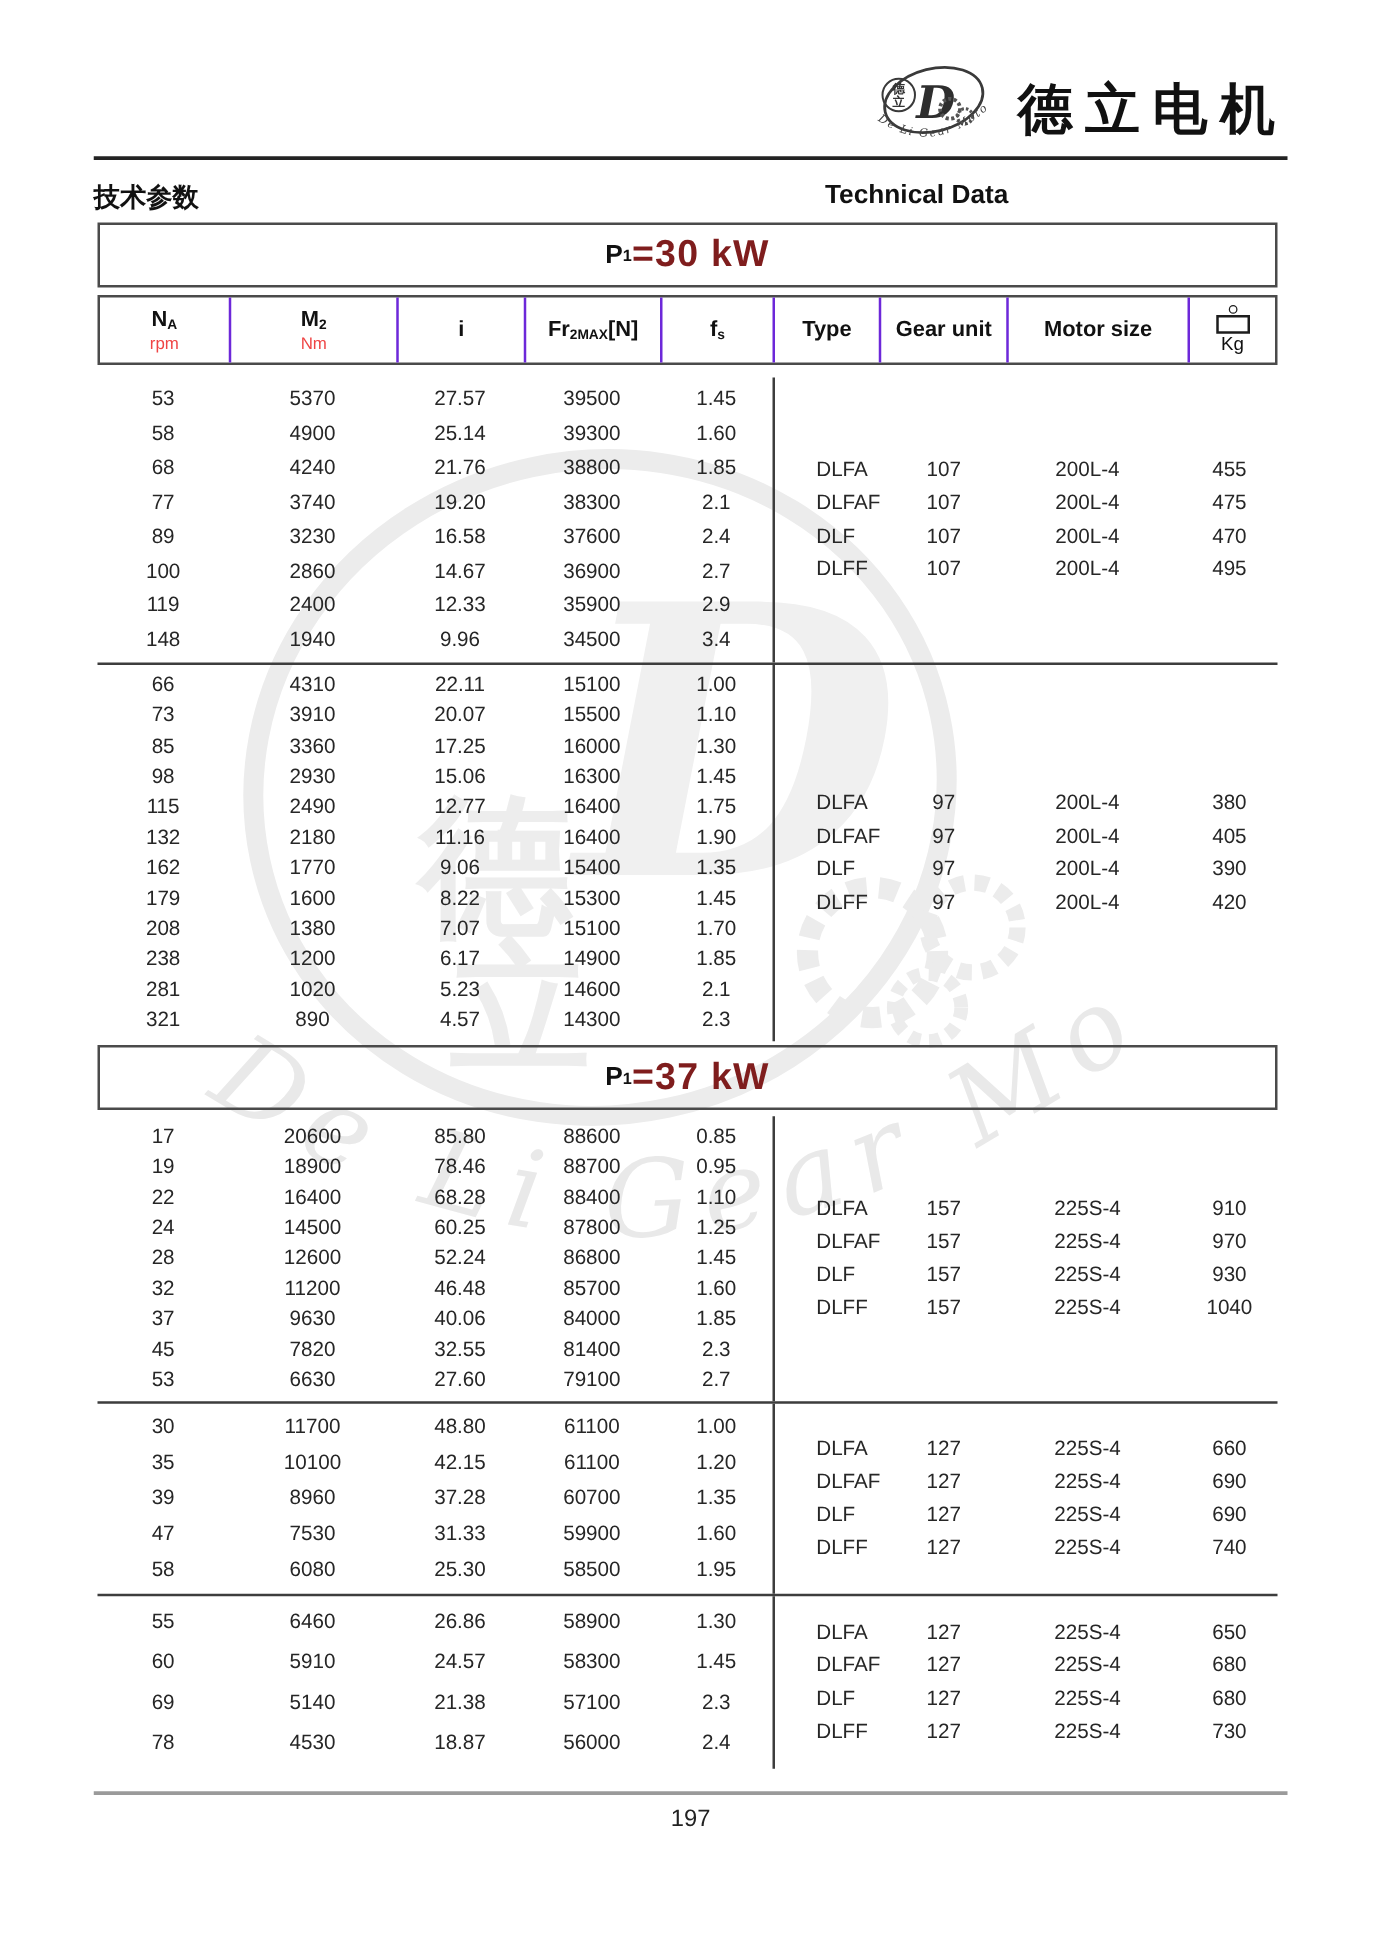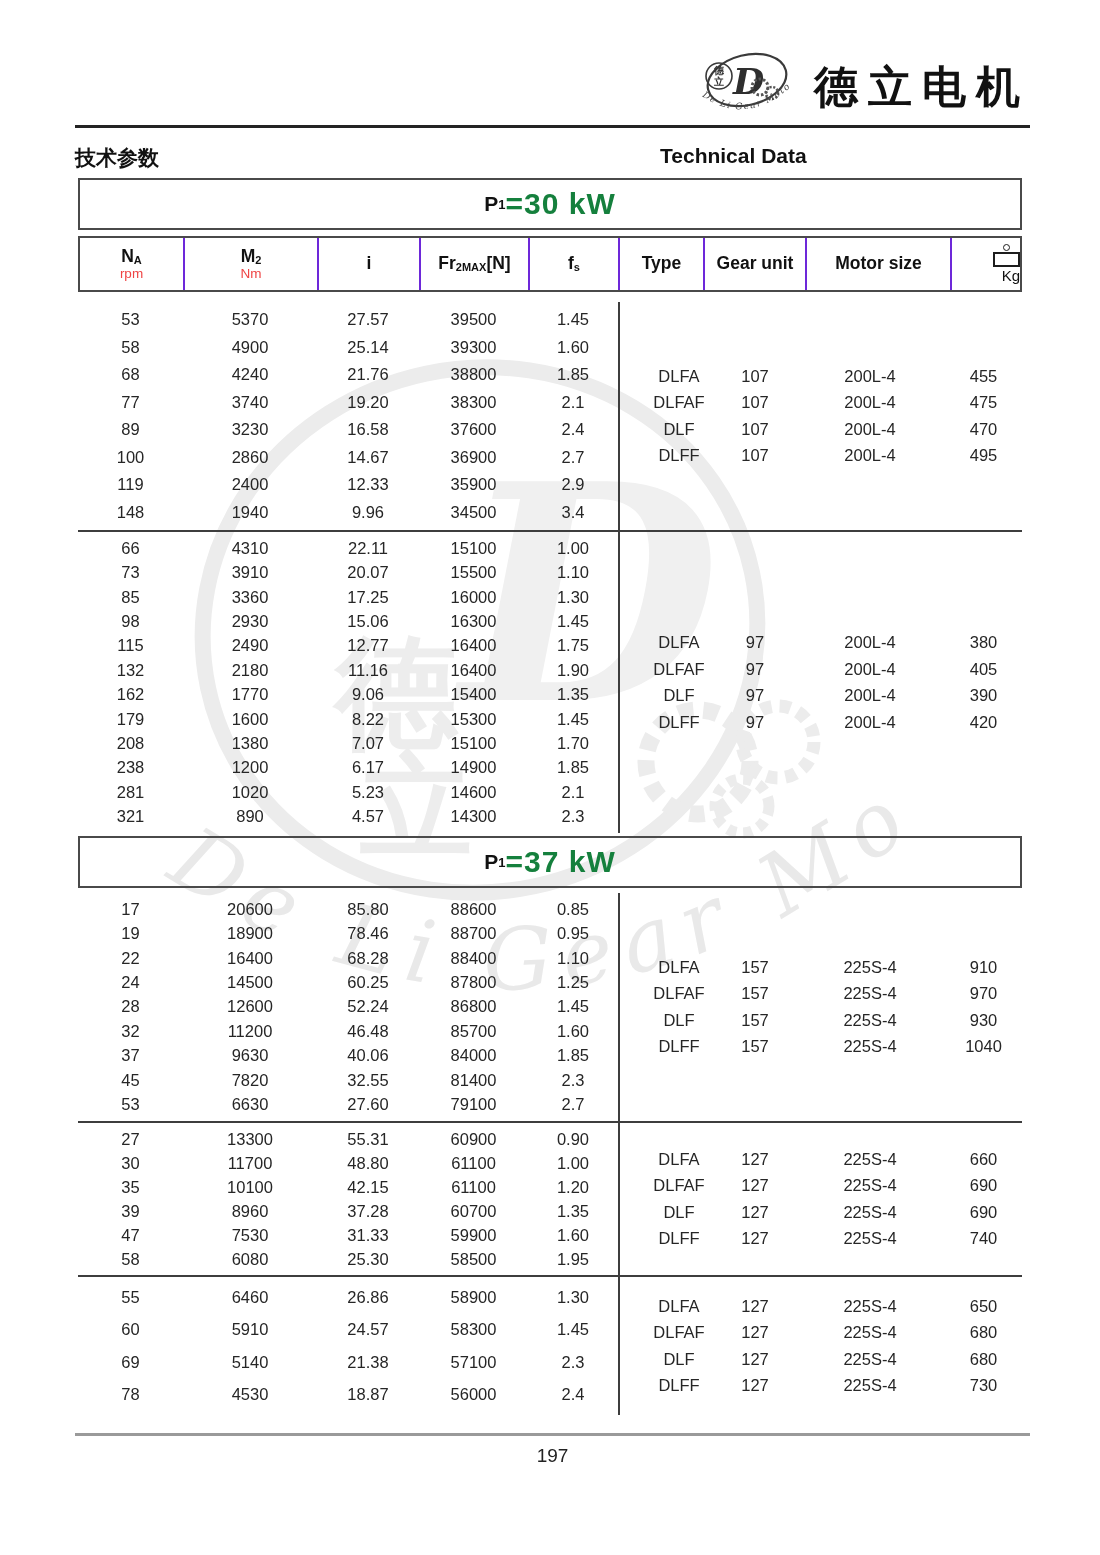--- a/index.html
+++ b/index.html
@@ -22,28 +22,28 @@
   .title-cn { position:absolute; left:0; top:2px; font-size:21px; font-weight:bold; color:#111; }
   .title-en { position:absolute; left:585px; top:2px; font-size:21px; font-weight:bold; color:#111; }
 
   
   .title-box { margin-left:78px; width:944px; height:52px; border:2px solid #4a4a4a;
                display:flex; align-items:center; justify-content:center; background:transparent; }
   .tb1 { margin-top:6px; }
   .tb2 { margin-top:3px; }
   .pw-small { font-size:21px; font-weight:bold; color:#111; }
   .pw-sub { font-size:13px; font-weight:bold; color:#111; vertical-align:-4px; }
-  .pw-big { font-size:30px; font-weight:bold; color:#15803d; letter-spacing:1px; }
+  .pw-big { font-size:30px; font-weight:bold; color:#7f1d1d; letter-spacing:1px; }
 
   
   .colhead { margin-left:78px; width:944px; height:56px; margin-top:6px;
              border:2px solid #4a4a4a; display:flex; }
   .hcell { display:flex; flex-direction:column; align-items:center; justify-content:center;
            border-right:2px solid #6d28d9; line-height:1.12; color:#111; }
-  .hcell:last-child { border-right:none;align-items:flex-end; }
+  .hcell:last-child { border-right:none; }
   .h-na{width:105px} .h-m2{width:134px} .h-i{width:102px} .h-fr{width:109px}
   .h-fs{width:90px} .h-type{width:85px} .h-gear{width:102px} .h-motor{width:145px}
   .h-kg{flex:1}
   .hl { font-size:17.5px; font-weight:bold; }
   .hsub { font-size:11px; font-weight:bold; vertical-align:-2px; }
   .hunit { font-size:13.5px; font-weight:normal; color:#ef4444; }
   .kg-icon { display:flex; flex-direction:column; align-items:center; }
   .kg-ring { width:7px; height:7px; border:1.8px solid #1d1d1d; border-radius:50%; background:#fff; }
   .kg-body { width:27px; height:15px; border:2.2px solid #1d1d1d; background:#fff; margin-top:1px; }
   .kg-label { font-size:15px; font-weight:normal; margin-top:1px; }
@@ -57,21 +57,21 @@
   .left-rows { width:540px; display:flex; flex-direction:column; justify-content:space-around;
                padding:4px 0; }
   .drow { display:flex; }
   .cell { font-size:16.5px; color:#262626; }
   .c-na{width:105px;text-align:center} .c-m2{width:134px;text-align:center}
   .c-i{width:102px;text-align:center} .c-fr{width:109px;text-align:center}
   .c-fs{width:90px;text-align:center}
   .right-group { width:404px; border-left:2px solid #3d3d3d; display:flex;
                  flex-direction:column; justify-content:center; }
   .vrow { display:flex; height:26.5px; align-items:center; }
-  .v-type{width:95px; padding-left:23px; text-align:center}
+  .v-type{width:95px; padding-left:33px; text-align:left}
   .v-gear{width:80px; text-align:center}
   .v-motor{width:150px; text-align:center}
   .v-kg{width:77px; text-align:center}
 
   
   .footer-rule { margin-left:75px; width:955px; height:3px; background:#9a9a9a; margin-top:18px; }
   .page-number { width:955px; margin-left:75px; text-align:center; font-size:19px;
                  color:#222; margin-top:9px; }
 </style>
 </head>
@@ -459,27 +459,20 @@
             <span class="cell v-type">DLFF</span>
             <span class="cell v-gear">157</span>
             <span class="cell v-motor">225S-4</span>
             <span class="cell v-kg">1040</span>
           </div>
         </div>
     </div>
     <div class="block sep-top h154">
       <div class="left-rows">
           <div class="drow">
-            <span class="cell c-na">27</span>
-            <span class="cell c-m2">13300</span>
-            <span class="cell c-i">55.31</span>
-            <span class="cell c-fr">60900</span>
-            <span class="cell c-fs">0.90</span>
-          </div>
-          <div class="drow">
             <span class="cell c-na">30</span>
             <span class="cell c-m2">11700</span>
             <span class="cell c-i">48.80</span>
             <span class="cell c-fr">61100</span>
             <span class="cell c-fs">1.00</span>
           </div>
           <div class="drow">
             <span class="cell c-na">35</span>
             <span class="cell c-m2">10100</span>
             <span class="cell c-i">42.15</span>

